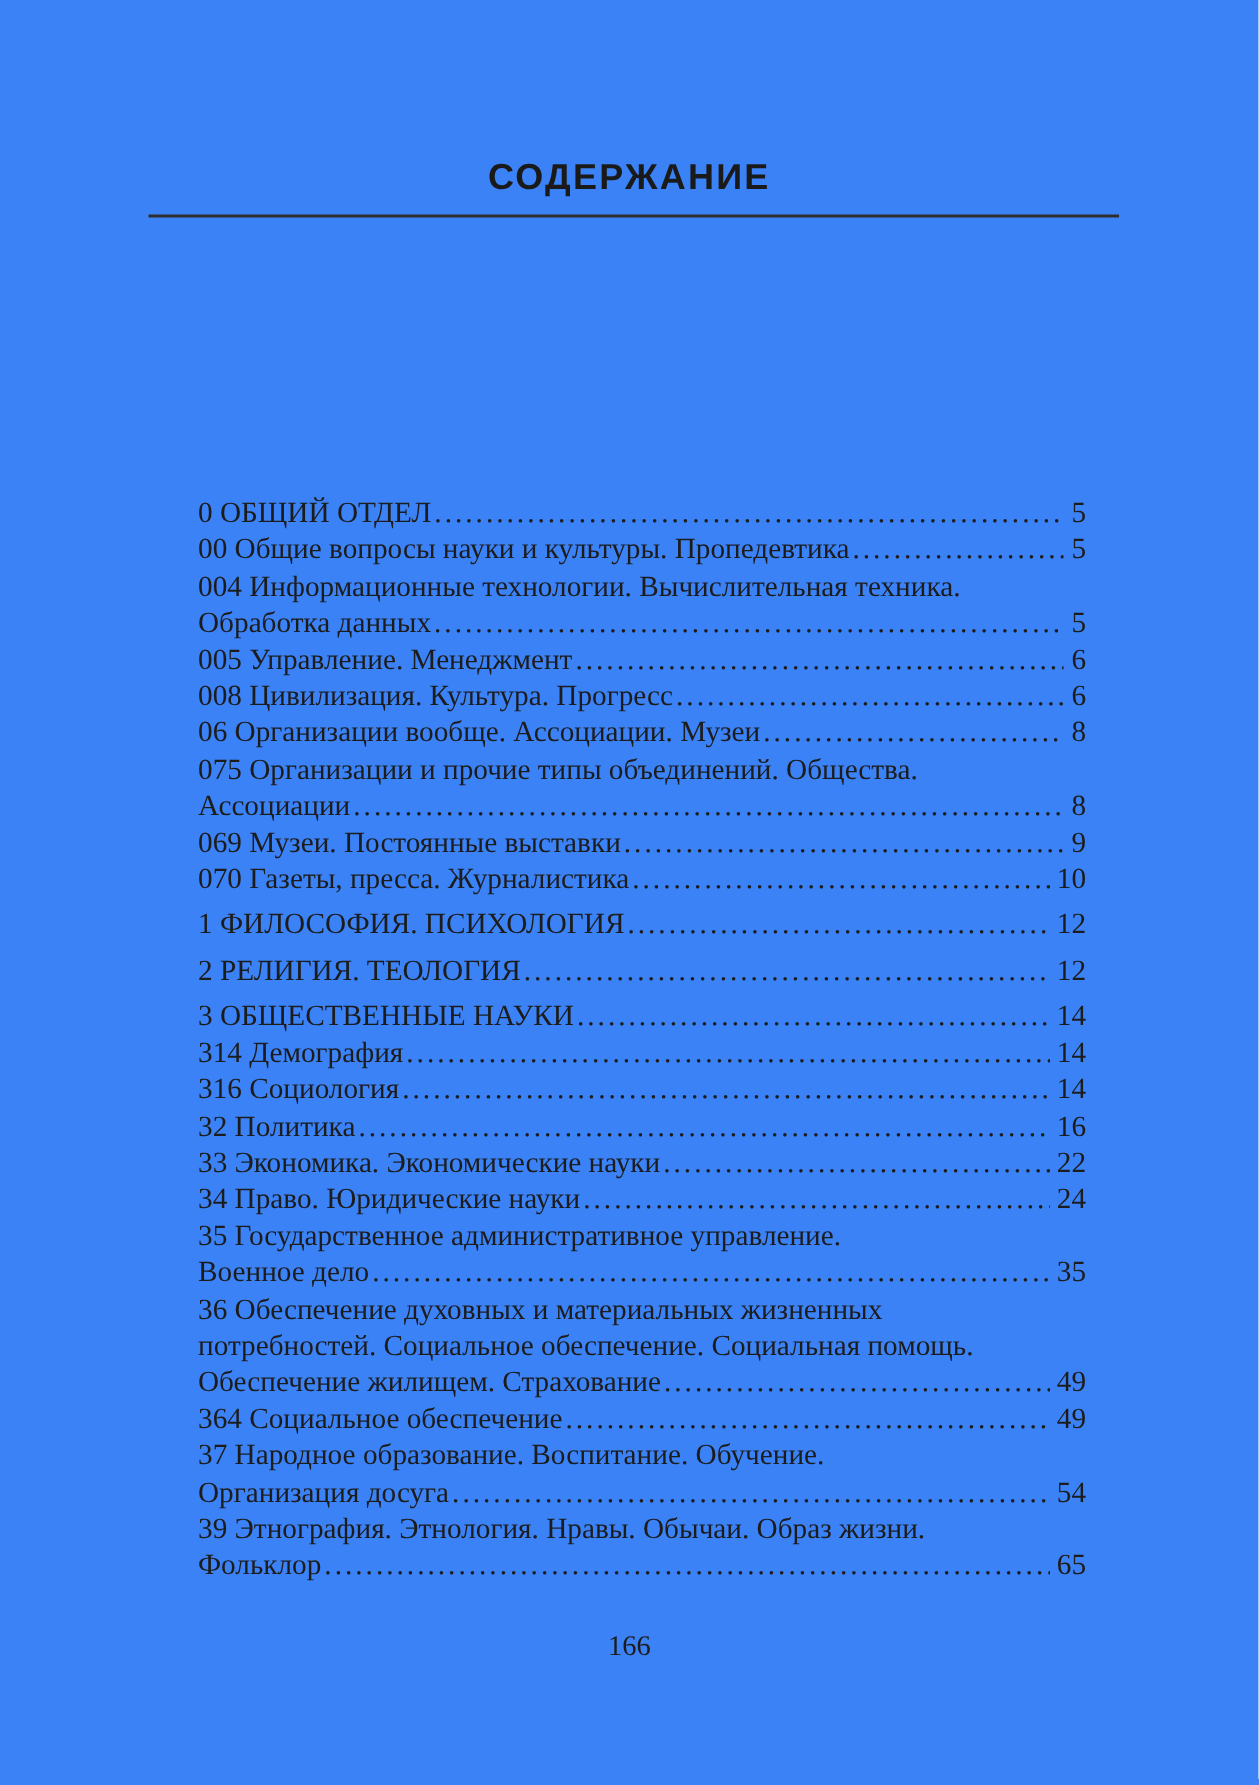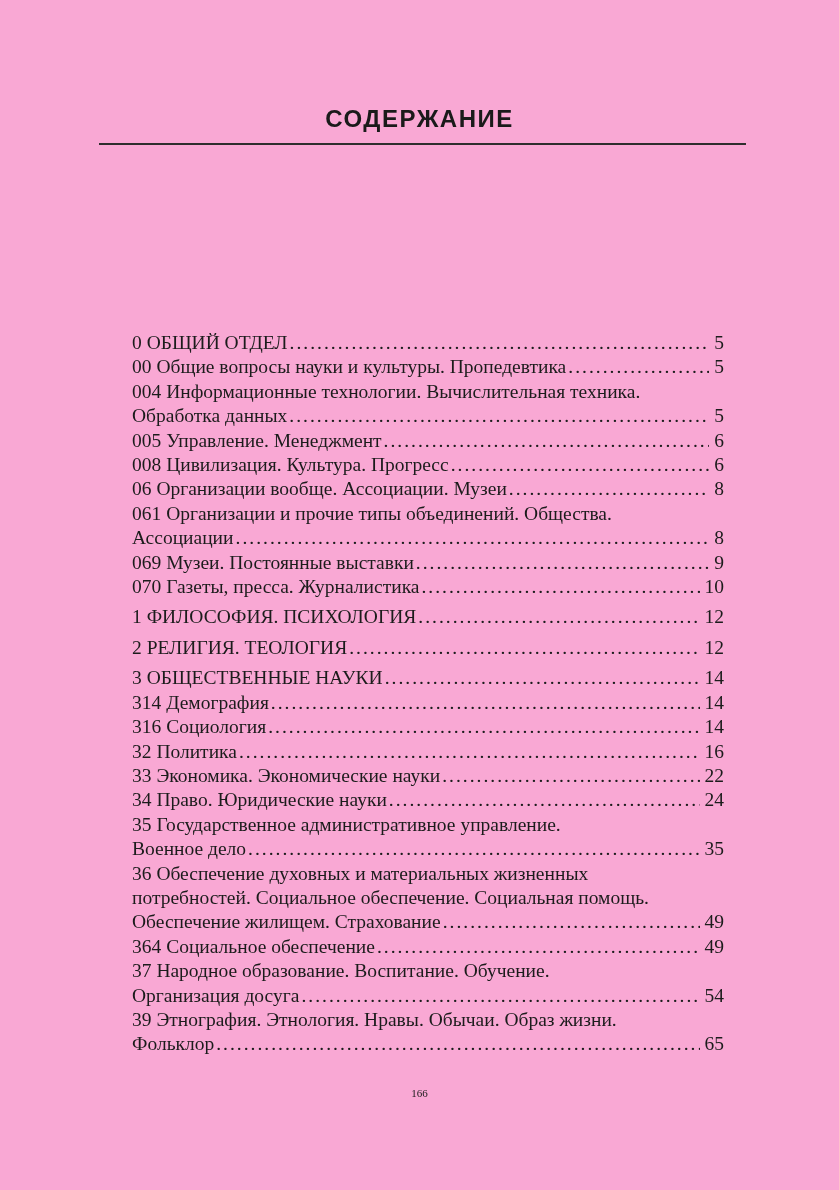--- a/index.html
+++ b/index.html
@@ -2,21 +2,21 @@
 <html><head>
 <meta charset="utf-8">
 <style>
   * { margin: 0; padding: 0; box-sizing: border-box; }
   html, body { background: #ffffff; }
   .page {
     position: relative;
     width: 839px;
     height: 1190px;
     margin: 0 auto;
-    background: #f9a8d4;
+    background: #3b82f6;
     font-family: "Liberation Serif", serif;
     color: #1c1c1c;
     overflow: hidden;
   }
   .page-title {
     position: absolute;
     top: 105px;
     left: 0;
     width: 100%;
     text-align: center;
@@ -61,21 +61,21 @@
     padding-left: 5px;
     text-align: right;
     white-space: nowrap;
   }
   .footer {
     position: absolute;
     top: 1087px;
     left: 0;
     width: 100%;
     text-align: center;
-    font-size: 11px;
+    font-size: 19px;
     color: #1c1c1c;
   }
 </style>
 </head>
 <body>
 
 <main class="page">
   <h1 class="page-title">СОДЕРЖАНИЕ</h1>
   <hr class="title-rule">
   <nav class="toc" id="toc-list">
@@ -116,21 +116,21 @@
         </div>
       </div>
       <div class="toc-entry">
         <div class="toc-line last">
           <span class="toc-text">06 Организации вообще. Ассоциации. Музеи</span>
           <span class="dots"></span>
           <span class="toc-page">8</span>
         </div>
       </div>
       <div class="toc-entry">
-        <div class="toc-line"><span class="toc-text">061 Организации и прочие типы объединений. Общества.</span></div>
+        <div class="toc-line"><span class="toc-text">075 Организации и прочие типы объединений. Общества.</span></div>
         <div class="toc-line last">
           <span class="toc-text">Ассоциации</span>
           <span class="dots"></span>
           <span class="toc-page">8</span>
         </div>
       </div>
       <div class="toc-entry">
         <div class="toc-line last">
           <span class="toc-text">069 Музеи. Постоянные выставки</span>
           <span class="dots"></span>

